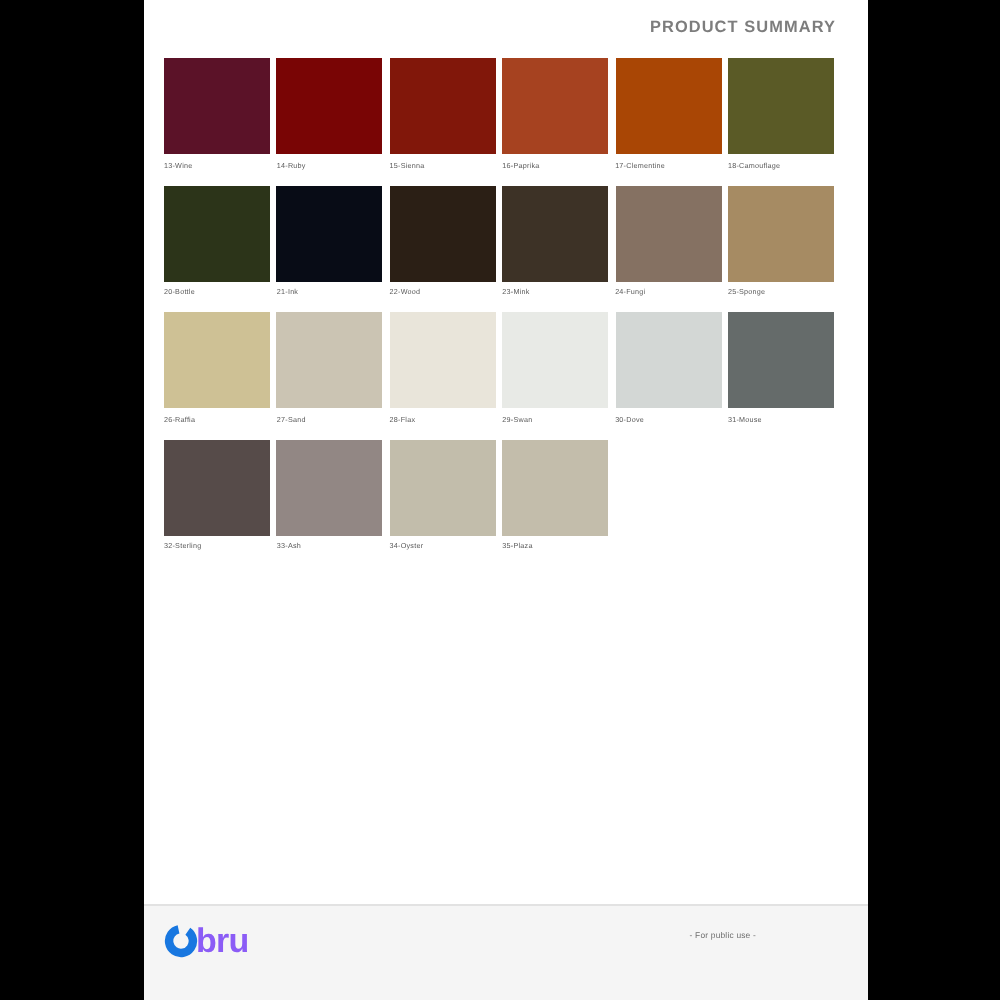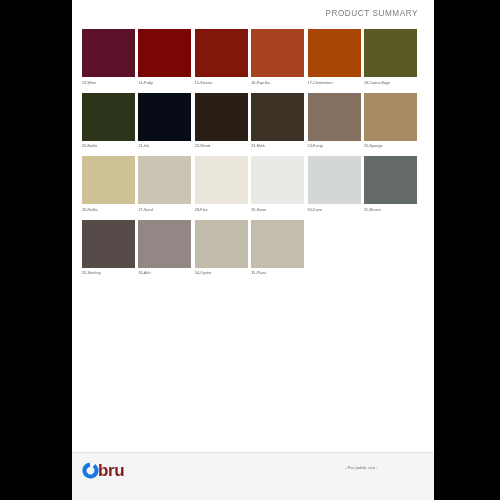--- a/index.html
+++ b/index.html
@@ -34,21 +34,21 @@
   #page-header {
     position: absolute;
     top: 9px;
     right: 16px;
     text-align: right;
   }
   .doc-title {
     font-size: 8.2px;
     letter-spacing: 0.55px;
     color: #7d7d7d;
-    font-weight: 400;
+    font-weight: 700;
     white-space: nowrap;
   }
 
   
   #swatch-grid {
     position: absolute;
     left: 10px;
     top: 29px;
     width: 342px;
   }
@@ -95,21 +95,21 @@
     align-items: center;
   }
   #logo-mark {
     display: block;
     width: 17px;
     height: 17px;
   }
   #logo-word {
     font-size: 17px;
     font-weight: 700;
-    color: #7f1d1d;
+    color: #8b5cf6;
     letter-spacing: -0.4px;
     margin-left: -1px;
     line-height: 17px;
   }
   #footer-note {
     position: absolute;
     right: 56px;
     top: 12px;
     font-size: 4.2px;
     color: #6f6f6f;

